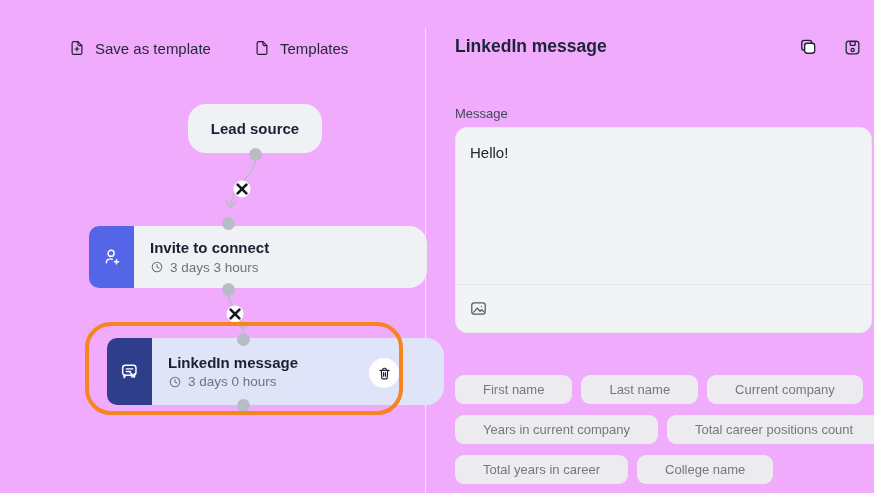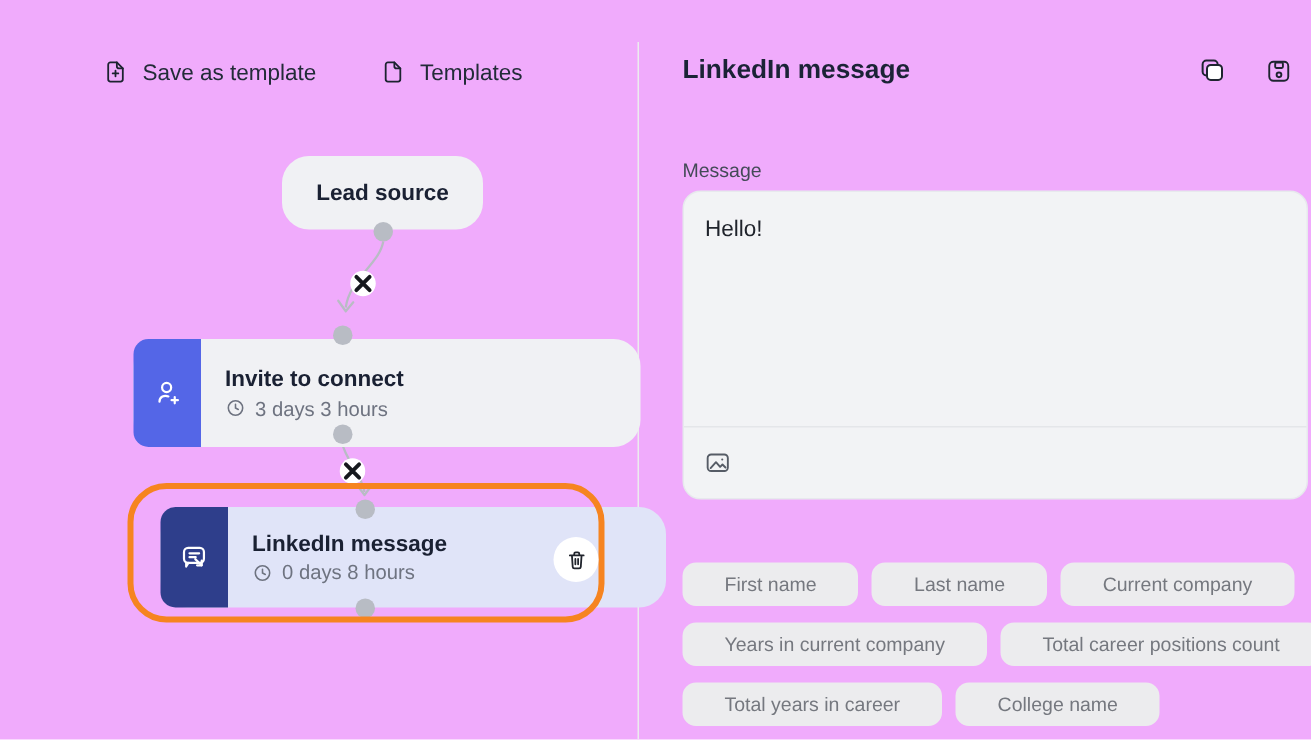--- a/index.html
+++ b/index.html
@@ -17,21 +17,21 @@
   .tool-btn svg{display:block;}
   
   .canvas-svg{position:absolute;left:0;top:0;z-index:1;}
   .node{
     position:absolute;background:#f0f1f4;border-radius:18px;z-index:2;
     display:flex;align-items:center;
   }
   .node-lead{left:188px;top:104px;width:134px;height:49px;justify-content:center;}
   .node-lead .node-title{font-size:15px;font-weight:600;color:#1a2133;}
   .node-step{padding-left:61px;flex-direction:column;align-items:flex-start;justify-content:center;gap:3px;}
-  .node-invite{left:89px;top:226px;width:277px;height:72px;}
+  .node-invite{left:89px;top:226px;width:277px;height:62px;}
   .node-linkedin{left:107px;top:338px;width:276px;height:67px;background:#e0e4f8;}
   .node-title{font-size:15px;font-weight:600;color:#1a2133;line-height:1.15;}
   .node-delay{display:flex;align-items:center;gap:6px;font-size:13.5px;color:#6e7380;}
   .node-icon-box{
     position:absolute;left:0;top:0;bottom:0;width:45px;border-radius:10px 0 0 10px;
     display:flex;align-items:center;justify-content:center;
   }
   .node-icon-box.blue{background:#5466e7;}
   .node-icon-box.navy{background:#2e3e8b;}
   .sel-ring{
@@ -162,21 +162,21 @@
       </svg>
     </div>
     <span class="node-title">LinkedIn message</span>
     <span class="node-delay">
       <span style="display:flex;">
         <svg width="14" height="14" viewBox="0 0 24 24" fill="none" stroke="#6e7380" stroke-width="1.8" stroke-linecap="round">
           <circle cx="12" cy="12" r="8.2"></circle>
           <path d="M12 7.8V12l3.2 1.7"></path>
         </svg>
       </span>
-      <span>0 days 8 hours</span>
+      <span>3 days 0 hours</span>
     </span>
   </div>
   <div class="dot" style="left:237px;top:333px;"></div>
   <div class="dot" style="left:237px;top:399px;"></div>
 
   <button class="trash-btn">
     <span style="display:flex;">
       <svg width="17" height="17" viewBox="0 0 24 24" fill="none" stroke="#20242c" stroke-width="1.7" stroke-linecap="round" stroke-linejoin="round">
         <path d="M5.5 7.5h13"></path>
         <path d="M9.6 7.2V6a1.4 1.4 0 0 1 1.4-1.4h2a1.4 1.4 0 0 1 1.4 1.4v1.2"></path>

